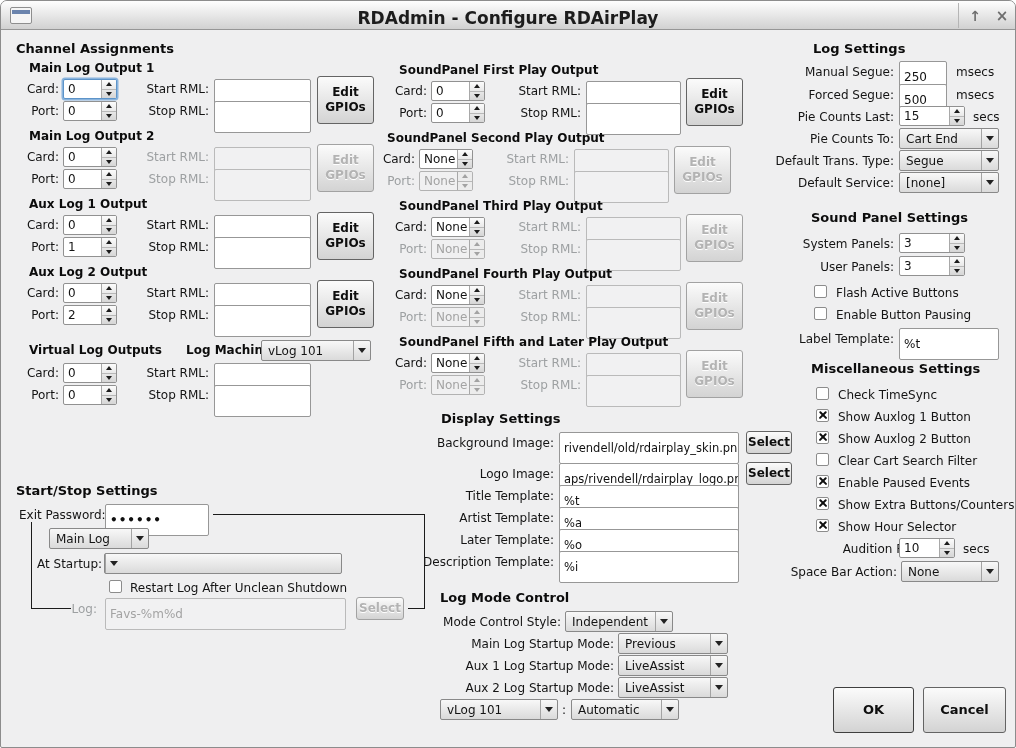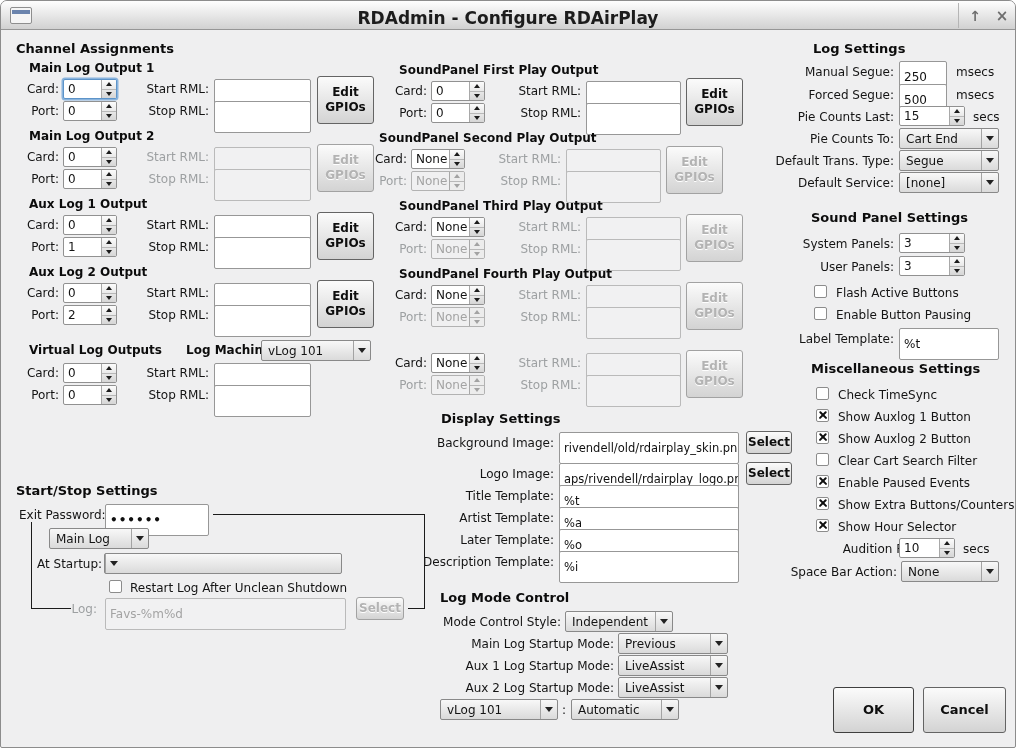--- a/index.html
+++ b/index.html
@@ -216,21 +216,21 @@
           <span class="sd"></span>
         </span>
     </div>
     <div class="lbl rt" style="left:106px;top:21px;width:76px">Start RML:</div>
     <div class="inp" style="left:187px;top:18px;width:95px"></div>
     <div class="lbl rt" style="left:106px;top:43px;width:76px">Stop RML:</div>
     <div class="inp" style="left:187px;top:40px;width:95px"></div>
     <div class="btn" style="left:287px;top:15px;width:57px;height:48px">Edit GPIOs</div>
   </div>
 
-  <div class="sec secM" style="left:378px;top:130px;width:350px">
+  <div class="sec secM" style="left:386px;top:130px;width:350px">
     <div class="h2 st">SoundPanel Second Play Output</div>
     <div class="lbl rt" style="left:-8px;top:21px;width:36px">Card:</div>
     <div class="spin" style="left:32px;top:18px">
       <span class="sv">None</span>
       <span class="sb">
           <span class="su"></span>
           <span class="sd"></span>
         </span>
     </div>
     <div class="lbl rt dis" style="left:-8px;top:43px;width:36px">Port:</div>
@@ -292,20 +292,21 @@
         </span>
     </div>
     <div class="lbl rt dis" style="left:106px;top:21px;width:76px">Start RML:</div>
     <div class="inp off" style="left:187px;top:18px;width:95px"></div>
     <div class="lbl rt dis" style="left:106px;top:43px;width:76px">Stop RML:</div>
     <div class="inp off" style="left:187px;top:40px;width:95px"></div>
     <div class="btn off" style="left:287px;top:15px;width:57px;height:48px">Edit GPIOs</div>
   </div>
 
   <div class="sec secM" style="left:398px;top:334px;width:350px">
+    <div class="h2 st">SoundPanel Fifth and Later Play Output</div>
     <div class="lbl rt" style="left:-8px;top:21px;width:36px">Card:</div>
     <div class="spin" style="left:32px;top:18px">
       <span class="sv">None</span>
       <span class="sb">
           <span class="su"></span>
           <span class="sd"></span>
         </span>
     </div>
     <div class="lbl rt dis" style="left:-8px;top:43px;width:36px">Port:</div>
     <div class="spin off" style="left:32px;top:40px">

